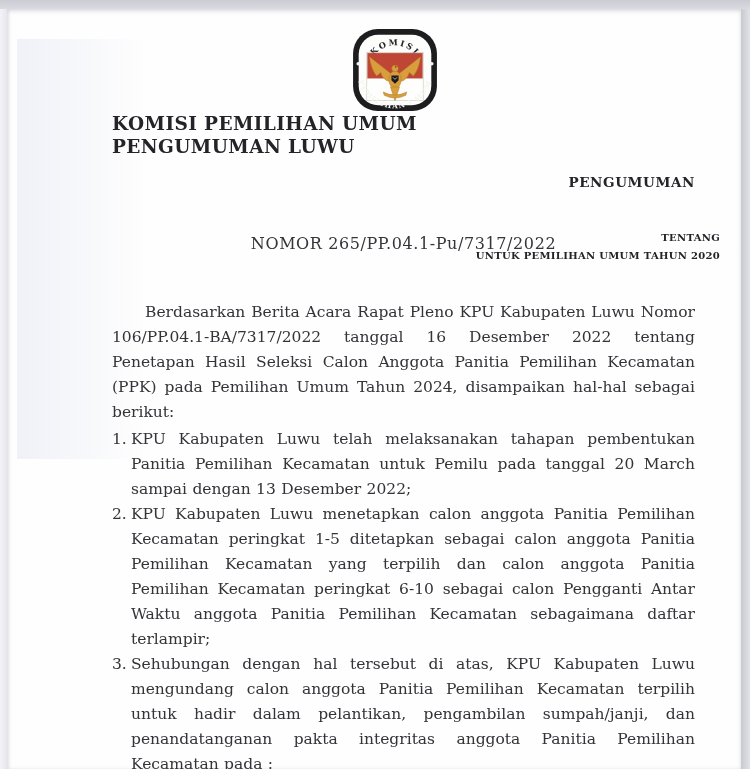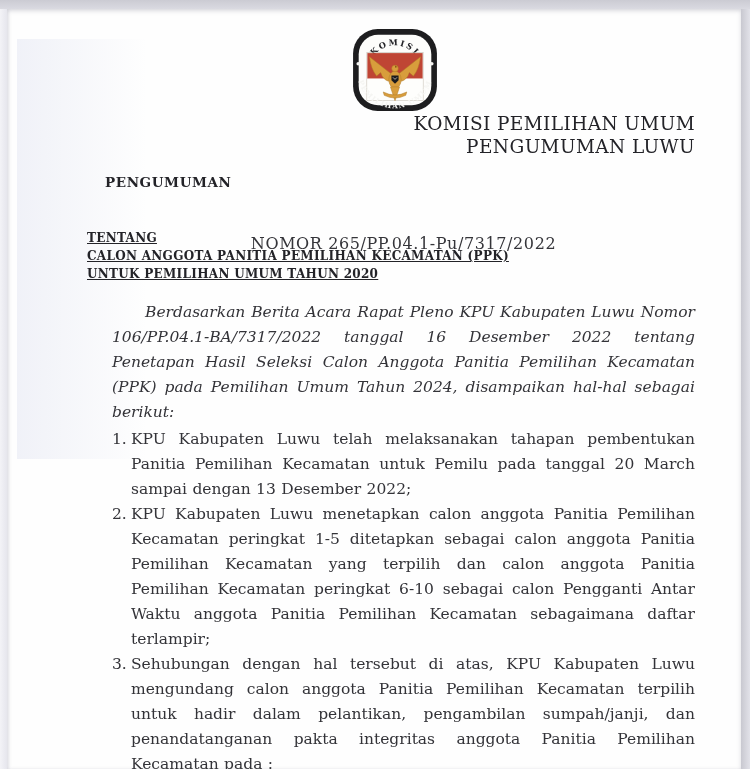--- a/index.html
+++ b/index.html
@@ -17,31 +17,31 @@
   .paper{
     position:absolute;left:7px;top:9px;width:734px;height:760px;
     background:#fefefe;z-index:1;
     box-shadow:inset 0 2px 4px rgba(120,120,140,.25), inset 2px 0 3px rgba(150,150,170,.15);
   }
   
   .paper::before{content:"";position:absolute;left:10px;top:30px;width:130px;height:420px;
     background:linear-gradient(90deg,rgba(214,218,236,.35),rgba(214,218,236,0));
     pointer-events:none;}
   .logo{position:absolute;left:343px;top:18px;width:90px;height:88px;}
-  .org{position:absolute;left:105px;top:103px;width:583px;text-align:right;
-    font-weight:normal;font-size:18.5px;line-height:23px;color:#232328;letter-spacing:.4px;}
-  .doc-type{position:absolute;left:98px;top:165px;width:583px;text-align:left;
+  .org{position:absolute;left:105px;top:103px;width:583px;text-align:left;
+    font-weight:bold;font-size:18.5px;line-height:23px;color:#232328;letter-spacing:.4px;}
+  .doc-type{position:absolute;left:105px;top:165px;width:583px;text-align:right;
     font-weight:bold;font-size:13.5px;color:#232328;letter-spacing:.6px;}
   .doc-number{position:absolute;left:105px;top:182px;width:583px;text-align:center;
     font-size:16px;color:#35353a;letter-spacing:.6px;margin-top:43px;}
-  .tentang{position:absolute;left:80px;top:220px;width:633px;text-align:left;
-    font-weight:bold;font-size:12px;line-height:18px;color:#232328;letter-spacing:.3px;text-decoration:underline;}
+  .tentang{position:absolute;left:80px;top:220px;width:633px;text-align:right;
+    font-weight:bold;font-size:10px;line-height:18px;color:#232328;letter-spacing:.3px;}
   .body-text{position:absolute;left:105px;top:291px;width:583px;
     font-size:15.5px;line-height:25px;color:#333338;word-spacing:.5px;}
-  .intro{margin:0 0 2px 0;text-align:justify;text-indent:33px;font-style:italic;}
+  .intro{margin:0 0 2px 0;text-align:justify;text-indent:33px;}
   .item{display:flex;margin:0;}
   .item .num{flex:0 0 19px;}
   .item .itext{flex:1;text-align:justify;}
 </style>
 </head>
 <body>
 
 <div class="edge-top"></div>
 <div class="edge-left"></div>
 <div class="edge-right"></div>
@@ -91,21 +91,20 @@
   <div class="org">
     <div>KOMISI PEMILIHAN UMUM</div>
     <div>PENGUMUMAN LUWU</div>
   </div>
 
   <div class="doc-type">PENGUMUMAN</div>
   <div class="doc-number">NOMOR 265/PP.04.1-Pu/7317/2022</div>
 
   <div class="tentang">
     <div>TENTANG</div>
-    <div>CALON ANGGOTA PANITIA PEMILIHAN KECAMATAN (PPK)</div>
     <div>UNTUK PEMILIHAN UMUM TAHUN 2020</div>
   </div>
 
   <div class="body-text">
     <p class="intro">Berdasarkan Berita Acara Rapat Pleno KPU Kabupaten Luwu Nomor 106/PP.04.1-BA/7317/2022 tanggal 16 Desember 2022 tentang Penetapan Hasil Seleksi Calon Anggota Panitia Pemilihan Kecamatan (PPK) pada Pemilihan Umum Tahun 2024, disampaikan hal-hal sebagai berikut:</p>
 
     <div class="item">
       <span class="num">1.</span>
       <span class="itext">KPU Kabupaten Luwu telah melaksanakan tahapan pembentukan Panitia Pemilihan Kecamatan untuk Pemilu pada tanggal 20 March sampai dengan 13 Desember 2022;</span>
     </div>

